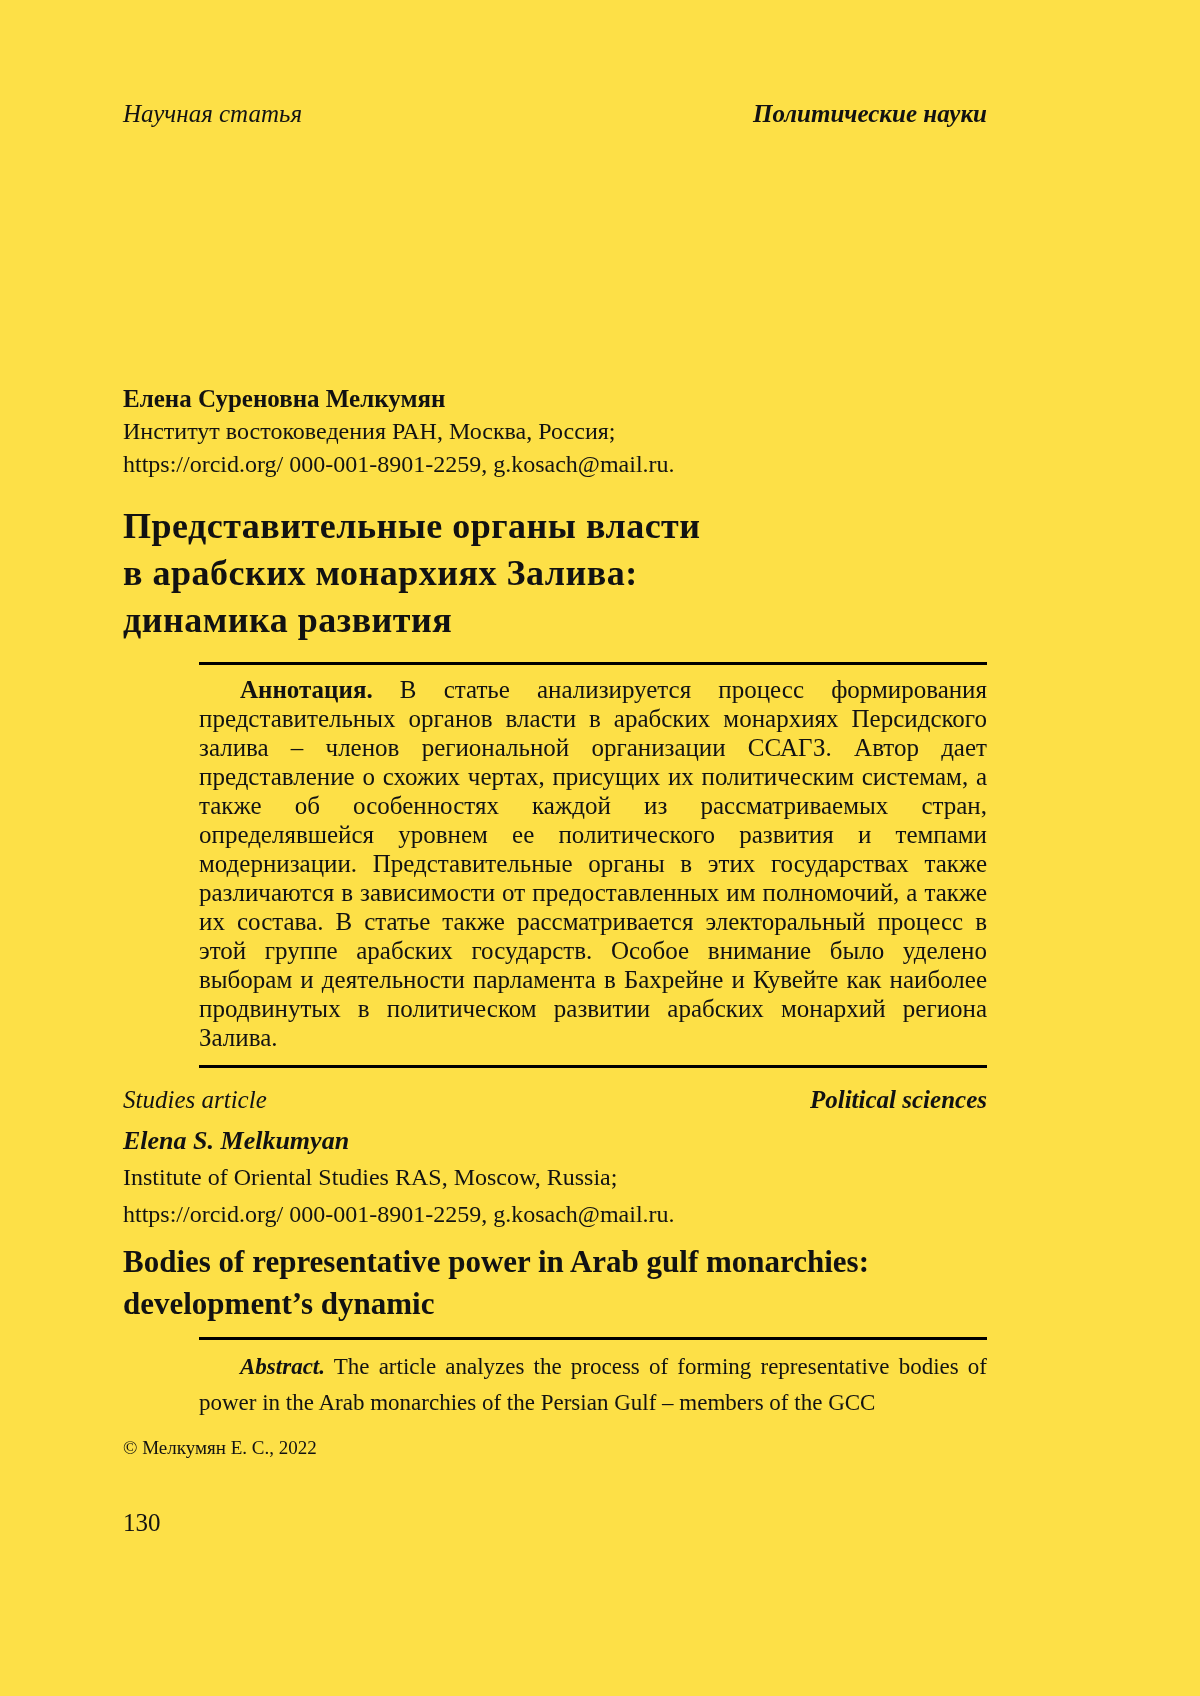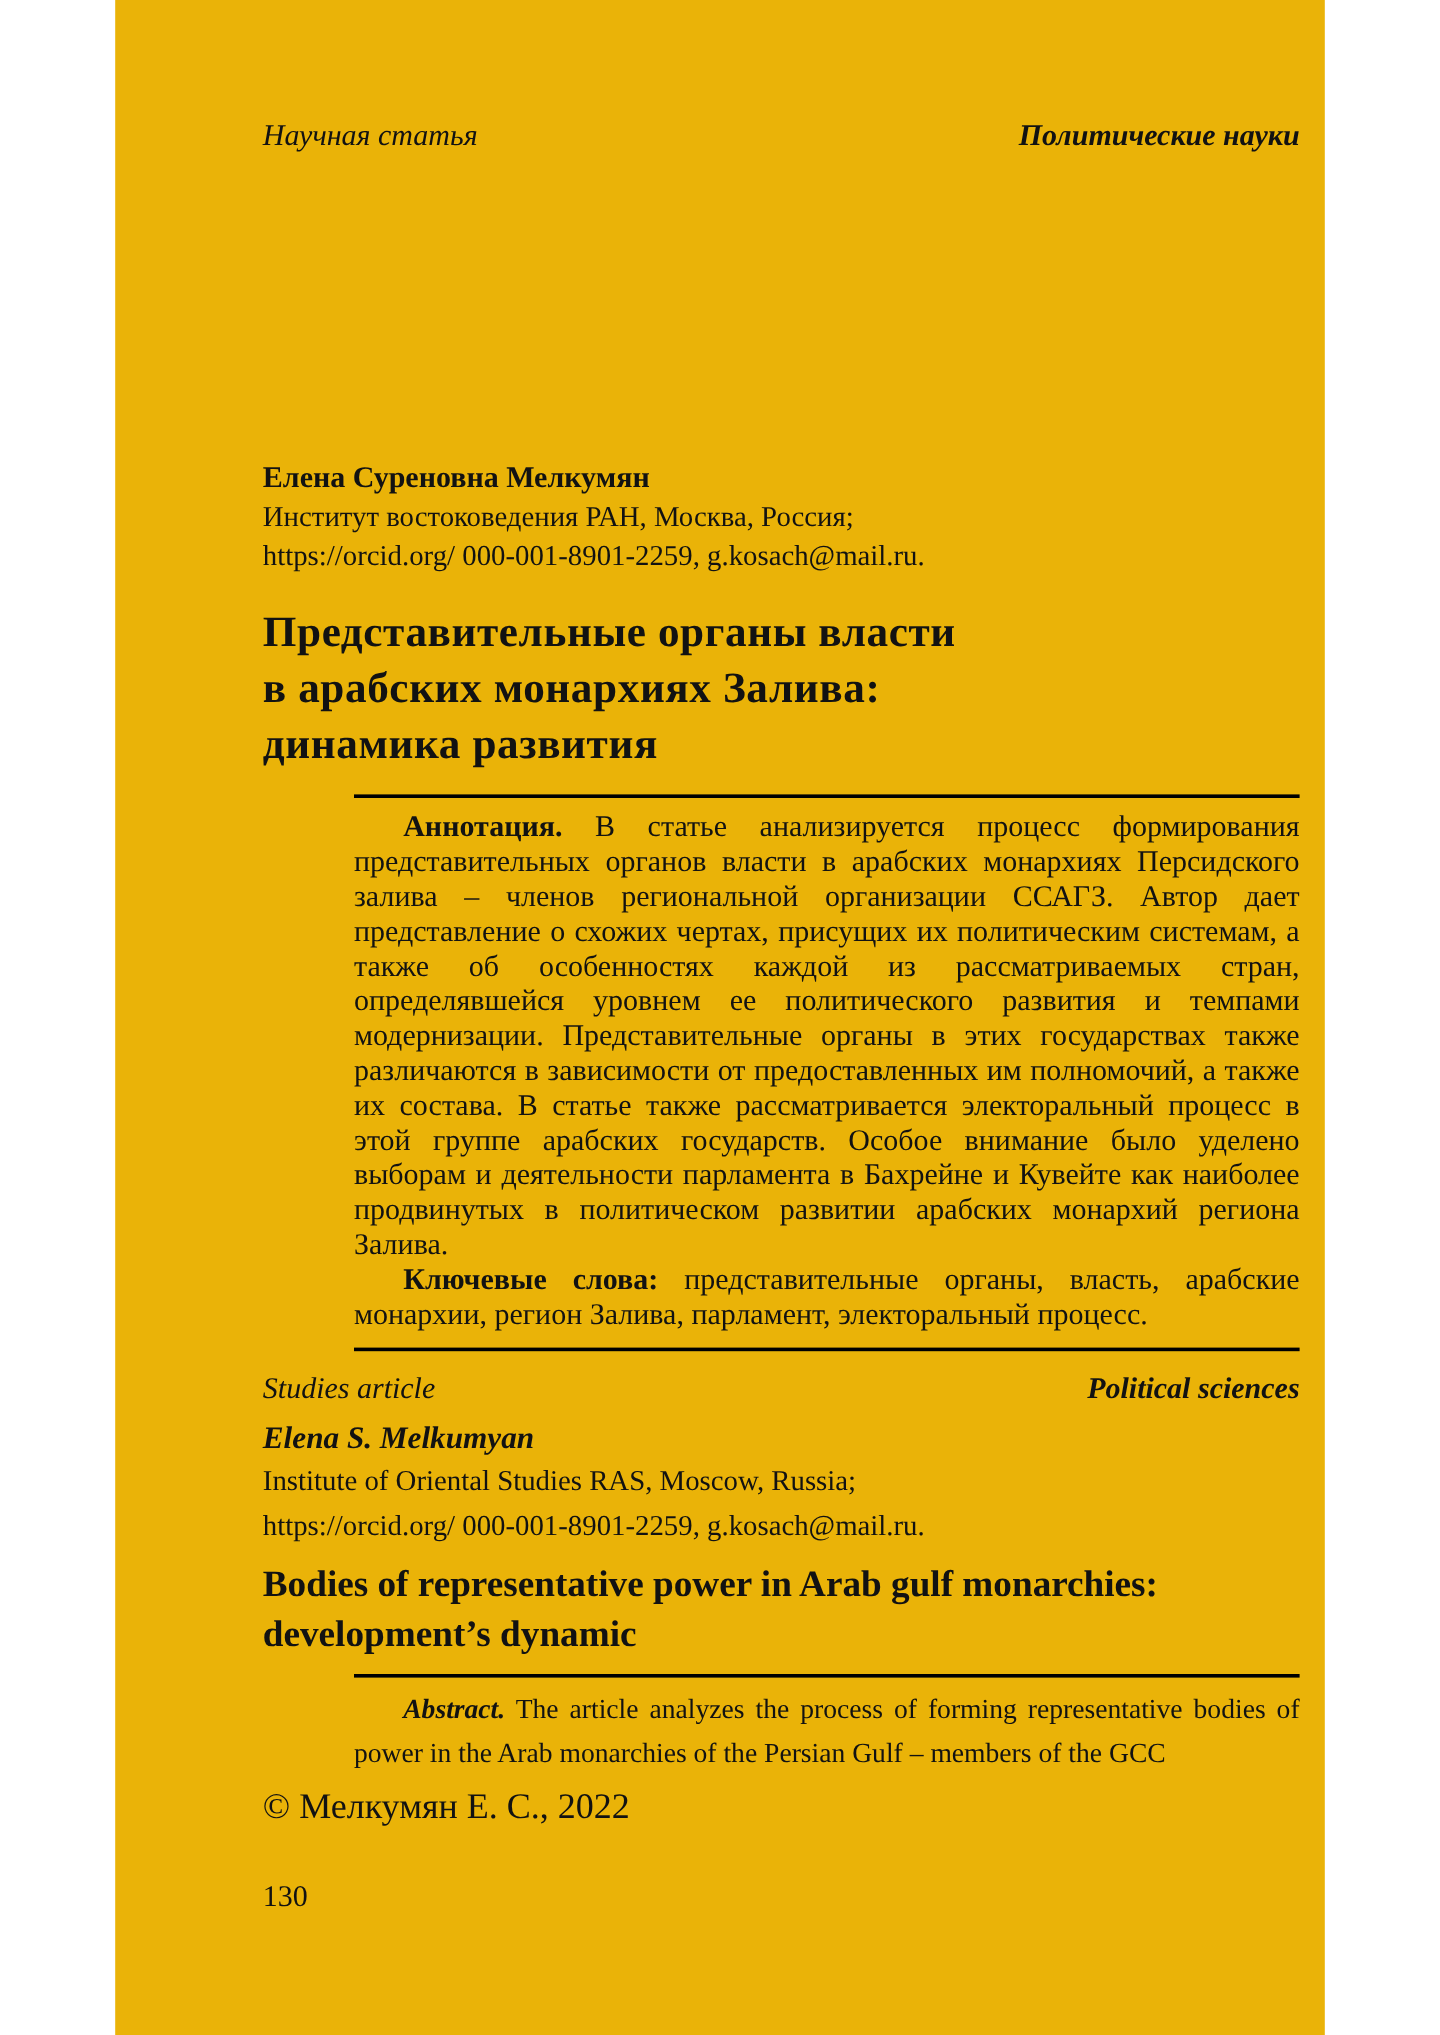--- a/index.html
+++ b/index.html
@@ -1,23 +1,23 @@
 <!DOCTYPE html>
 <html><head>
 <meta charset="utf-8">
 <style>
   * { margin: 0; padding: 0; box-sizing: border-box; }
   html, body { background: #ffffff; }
   body { font-family: "Liberation Serif", "DejaVu Serif", serif; color: #121212; }
   .page {
     position: relative;
-    width: 1008px;
+    width: 1200px;
     height: 1696px;
     margin: 0 auto;
-    background: #eab308;
+    background: #fde047;
     overflow: hidden;
   }
   .content {
     position: absolute;
     left: 123px;
     top: 0;
     width: 864px;
     padding-top: 97px;
   }
   .head-row {
@@ -79,21 +79,21 @@
   .abstract-block-en {
     margin-left: 76px;
     width: 788px;
     margin-top: 9px;
     font-size: 23px;
     line-height: 36px;
     text-align: justify;
   }
   .abstract-block-en .para { text-indent: 41px; }
 
-  .copyright { margin-top: 12px; font-size: 30px; line-height: 30px; }
+  .copyright { margin-top: 12px; font-size: 19px; line-height: 30px; }
   .page-number { margin-top: 44px; font-size: 25px; line-height: 32px; }
 </style>
 </head>
 <body>
 
 <div class="page">
   <div class="content">
 
     <div class="head-row">
       <span class="italic">Научная статья</span>
@@ -107,21 +107,20 @@
     </div>
 
     <h1 class="title-ru">Представительные органы власти
 в арабских монархиях Залива:
 динамика развития</h1>
 
     <div class="rule rule-1"></div>
 
     <div class="abstract-block">
       <p class="para"><span class="bold">Аннотация.</span><span> В статье анализируется процесс формирования представительных органов власти в арабских монархиях Персидского залива – членов региональной организации ССАГЗ. Автор дает представление о схожих чертах, присущих их политическим системам, а также об особенностях каждой из рассматриваемых стран, определявшейся уровнем ее политического развития и темпами модернизации. Представительные органы в этих государствах также различаются в зависимости от предоставленных им полномочий, а также их состава. В статье также рассматривается электоральный процесс в этой группе арабских государств. Особое внимание было уделено выборам и деятельности парламента в Бахрейне и Кувейте как наиболее продвинутых в политическом развитии арабских монархий региона Залива.</span></p>
-      <p class="para"><span class="bold">Ключевые слова:</span><span> представительные органы, власть, арабские монархии, регион Залива, парламент, электоральный процесс.</span></p>
     </div>
 
     <div class="rule rule-2"></div>
 
     <div class="head-row en-head-row">
       <span class="italic">Studies article</span>
       <span class="bold-italic">Political sciences</span>
     </div>
 
     <div class="author-block-en">

